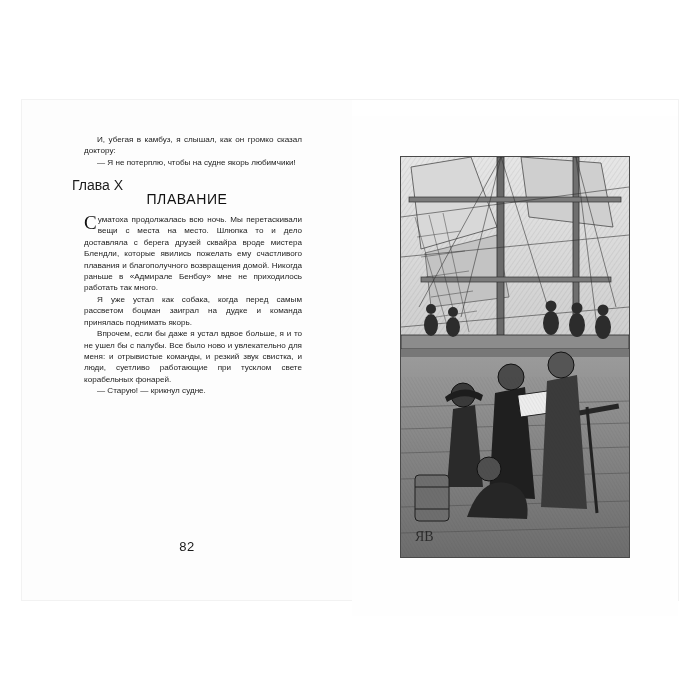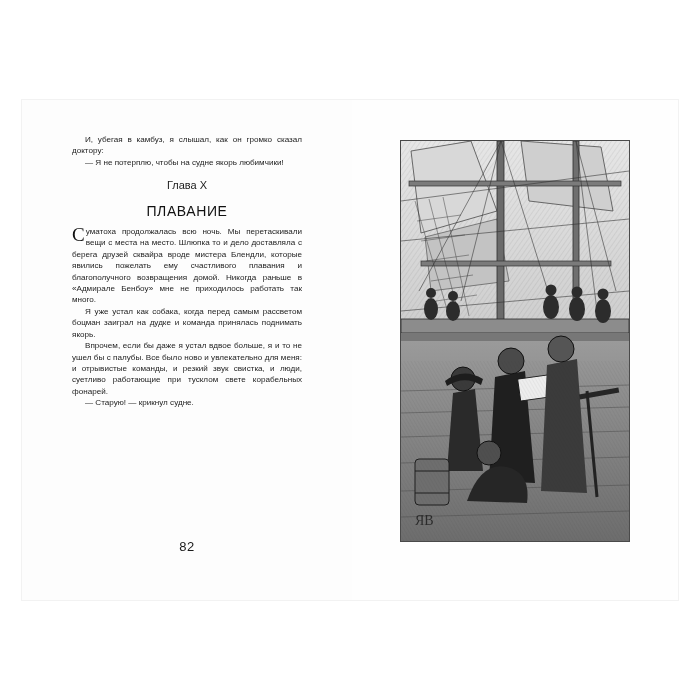--- a/index.html
+++ b/index.html
@@ -33,47 +33,47 @@
     position: absolute;
     left: 0;
     top: 0;
     width: 330px;
     height: 500px;
     background: #fdfdfd;
   }
   .page-right {
     position: absolute;
     left: 330px;
-    top: 0;
+    top: 16px;
     width: 326px;
     height: 500px;
     background: #fefefe;
   }
   .text-column {
     position: absolute;
     left: 50px;
     top: 34px;
     width: 230px;
     font-family: "Liberation Sans", sans-serif;
     font-size: 8.1px;
     line-height: 11.4px;
     color: #1c1c1c;
     text-align: justify;
     hyphens: auto;
   }
   .para {
-    margin: 0 0 0 0;
+    margin: 0 0 0 12px;
     text-indent: 13px;
   }
   .chapter-head {
-    text-align: center;
+    text-align: left;
     margin-top: 12px;
-    margin-bottom: 14px;
+    margin-bottom: 2px;
     text-indent: 0;
-    font-size: 11px;
+    font-size: 14px;
     color: #1c1c1c;
   }
   .chapter-title {
     text-align: center;
     margin-top: 1px;
     margin-bottom: 9px;
     text-indent: 0;
     font-size: 14px;
     letter-spacing: 0.6px;
     color: #111;

